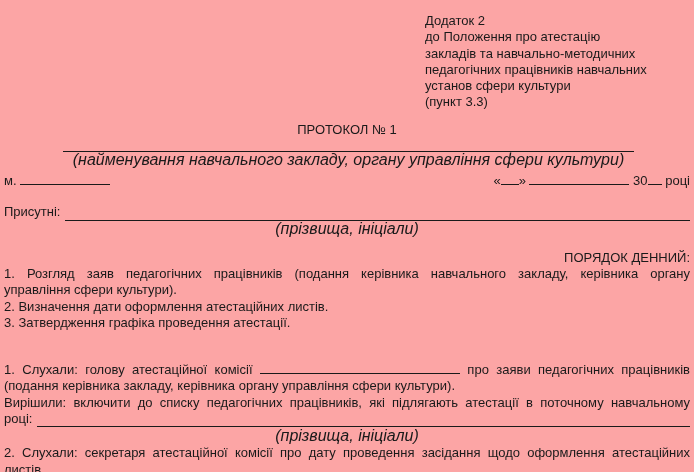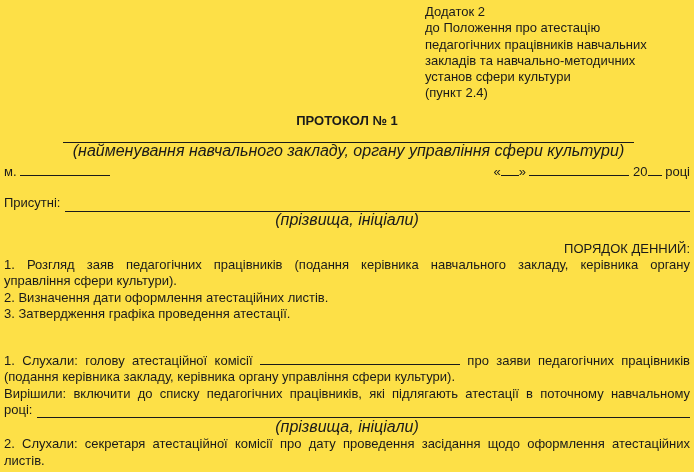--- a/index.html
+++ b/index.html
@@ -1,30 +1,30 @@
 <!DOCTYPE html>
 <html><head>
 <meta charset="utf-8">
 <style>
   html, body { margin: 0; padding: 0; background: #fff; }
   .page {
     width: 694px; height: 472px;
     box-sizing: border-box;
-    background: #fde047;
+    background: #fca5a5;
     color: #1a1a1a;
     font-family: "Liberation Sans", sans-serif;
     font-size: 13px;
     line-height: 16.3px;
-    padding: 0 4px;
+    padding: 9px 4px;
     overflow: hidden;
     position: relative;
   }
   .appendix { margin: 4px 0 0 421px; }
   .appendix div { white-space: nowrap; }
-  .title { margin-top: 11px; text-align: center; font-weight: bold; }
+  .title { margin-top: 11px; text-align: center; font-weight: normal; }
   .uline { height: 13px; border-bottom: 1px solid #1a1a1a; margin: 0 56px 0 59px; }
   .caption {
     font-size: 16px; font-style: italic; line-height: 13px;
     text-align: center;
   }
   .cap-inst { margin: 1px 56px 0 59px; }
   .citydate { display: flex; justify-content: space-between; margin-top: 6px; }
   .blank {
     display: inline-block;
     border-bottom: 1px solid #1a1a1a;
@@ -52,36 +52,36 @@
   .sec2 { margin-top: 3px; }
 </style>
 </head>
 <body>
 
 <div class="page">
 
   <div class="appendix">
     <div>Додаток 2</div>
     <div>до Положення про атестацію</div>
+    <div>закладів та навчально-методичних</div>
     <div>педагогічних працівників навчальних</div>
-    <div>закладів та навчально-методичних</div>
     <div>установ сфери культури</div>
-    <div>(пункт 2.4)</div>
+    <div>(пункт 3.3)</div>
   </div>
 
   <div class="title">
     <div>ПРОТОКОЛ № 1</div>
   </div>
 
   <div class="uline"></div>
   <div class="caption cap-inst">(найменування навчального закладу, органу управління сфери культури)</div>
 
   <div class="citydate">
     <span><span>м.</span> <span class="blank b-city"></span></span>
-    <span><span>«</span><span class="blank b-day"></span><span>»</span> <span class="blank b-month"></span> <span>20</span><span class="blank b-year"></span> <span>році</span></span>
+    <span><span>«</span><span class="blank b-day"></span><span>»</span> <span class="blank b-month"></span> <span>30</span><span class="blank b-year"></span> <span>році</span></span>
   </div>
 
   <div class="flexline present">
     <span>Присутні:</span>
     <span class="fill"></span>
   </div>
   <div class="caption cap-present">(прізвища, ініціали)</div>
 
   <div class="agenda-h">ПОРЯДОК ДЕННИЙ:</div>
   <div>

